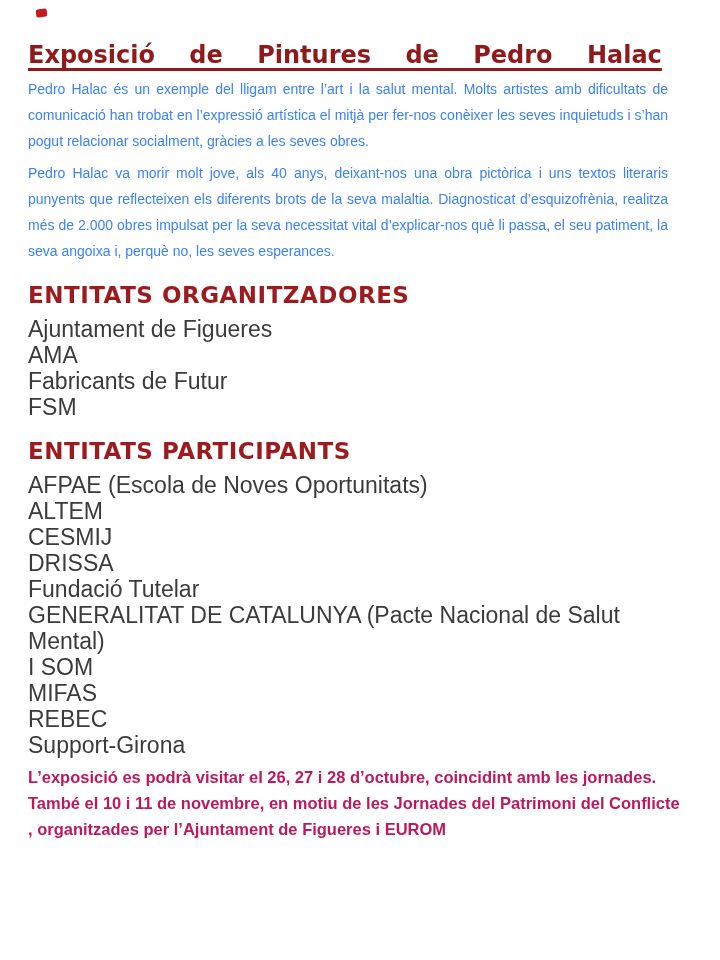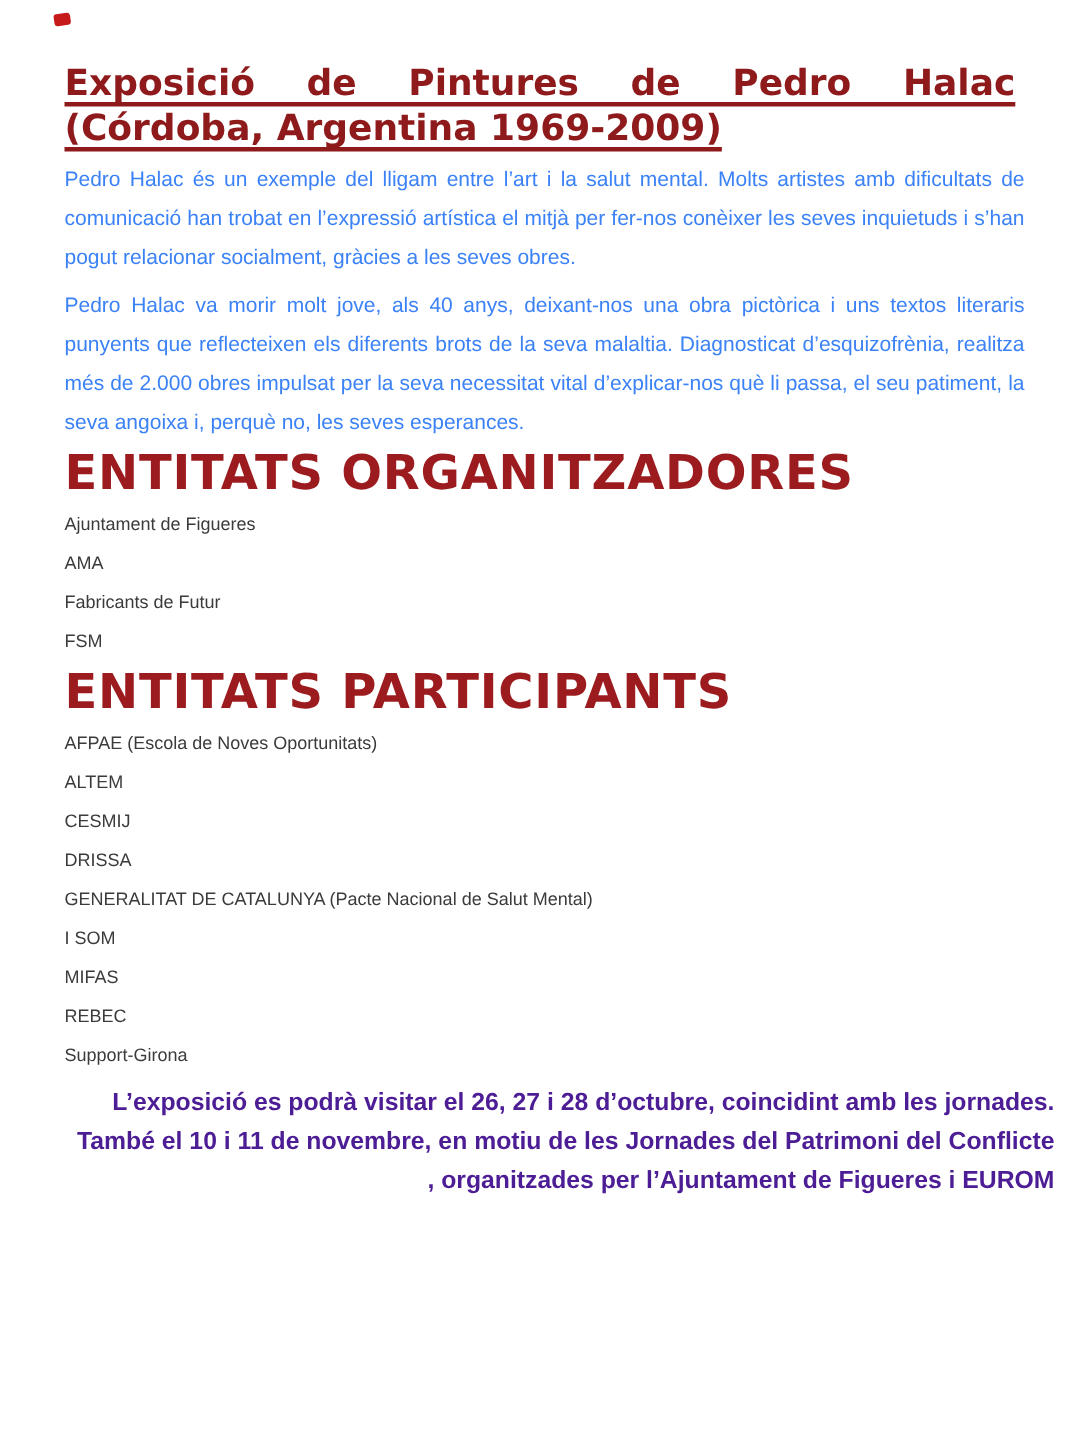--- a/index.html
+++ b/index.html
@@ -1,21 +1,21 @@
 <!DOCTYPE html>
 <html><head>
 <meta charset="utf-8">
 <style>
   html, body { margin: 0; padding: 0; background: #ffffff; }
   .page {
     position: relative;
     width: 720px;
     height: 960px;
     box-sizing: border-box;
-    padding: 0 43px;
+    padding: 0 28px;
     background: #ffffff;
     font-family: "Liberation Sans", sans-serif;
     overflow: hidden;
   }
   .ink-mark {
     position: absolute;
     left: 36px;
     top: 9px;
     width: 11px;
     height: 8px;
@@ -41,73 +41,72 @@
   h1.doc-title .t-line.stretch { word-spacing: 26px; }
   p.body-para {
     margin: 6px 0 0 0;
     font-size: 14px;
     line-height: 26px;
     color: #3b82f6;
     text-align: justify;
     width: 640px;
   }
   h2.section-heading {
-    margin: 6px 0 0 0;
+    margin: 16px 0 0 0;
     font-family: "DejaVu Sans", sans-serif;
     font-weight: bold;
-    font-size: 32px;
+    font-size: 23px;
     line-height: 30px;
     letter-spacing: 0.5px;
     color: #9c1b1e;
   }
   .entity-list { margin: 6px 0 0 0; }
   .entity-item {
-    font-size: 12px;
+    font-size: 23px;
     line-height: 26px;
     color: #3b3b3b;
   }
   p.closing-para {
     margin: 6px 0 0 0;
     font-weight: bold;
     font-size: 16.5px;
     line-height: 26px;
-    color: #4c1d95;
+    color: #be185d;
     width: 660px;
-    text-align: right;
   }
 </style>
 </head>
 <body>
 
 <div class="page">
 
   <div class="ink-mark"></div>
 
   <h1 class="doc-title">
     <span class="t-line stretch">Exposició de Pintures de Pedro Halac</span><br>
-    <span class="t-line">(Córdoba, Argentina 1969-2009)</span>
   </h1>
 
   <p class="body-para">Pedro Halac és un exemple del lligam entre l’art i la salut mental. Molts artistes amb dificultats de comunicació han trobat en l’expressió artística el mitjà per fer-nos conèixer les seves inquietuds i s’han pogut relacionar socialment, gràcies a les seves obres.</p>
   <p class="body-para">Pedro Halac va morir molt jove, als 40 anys, deixant-nos una obra pictòrica i uns textos literaris punyents que reflecteixen els diferents brots de la seva malaltia. Diagnosticat d’esquizofrènia, realitza més de 2.000 obres impulsat per la seva necessitat vital d’explicar-nos què li passa, el seu patiment, la seva angoixa i, perquè no, les seves esperances.</p>
 
   <h2 class="section-heading">ENTITATS ORGANITZADORES</h2>
   <div class="entity-list">
     <div class="entity-item">Ajuntament de Figueres</div>
     <div class="entity-item">AMA</div>
     <div class="entity-item">Fabricants de Futur</div>
     <div class="entity-item">FSM</div>
   </div>
 
   <h2 class="section-heading">ENTITATS PARTICIPANTS</h2>
   <div class="entity-list">
     <div class="entity-item">AFPAE (Escola de Noves Oportunitats)</div>
     <div class="entity-item">ALTEM</div>
     <div class="entity-item">CESMIJ</div>
     <div class="entity-item">DRISSA</div>
+    <div class="entity-item">Fundació Tutelar</div>
     <div class="entity-item">GENERALITAT DE CATALUNYA (Pacte Nacional de Salut Mental)</div>
     <div class="entity-item">I SOM</div>
     <div class="entity-item">MIFAS</div>
     <div class="entity-item">REBEC</div>
     <div class="entity-item">Support-Girona</div>
   </div>
 
   <p class="closing-para">L’exposició es podrà visitar el 26, 27 i 28 d’octubre, coincidint amb les jornades. També el 10 i 11 de novembre, en motiu de les Jornades del Patrimoni del Conflicte , organitzades per l’Ajuntament de Figueres i EUROM</p>
 
 </div>

